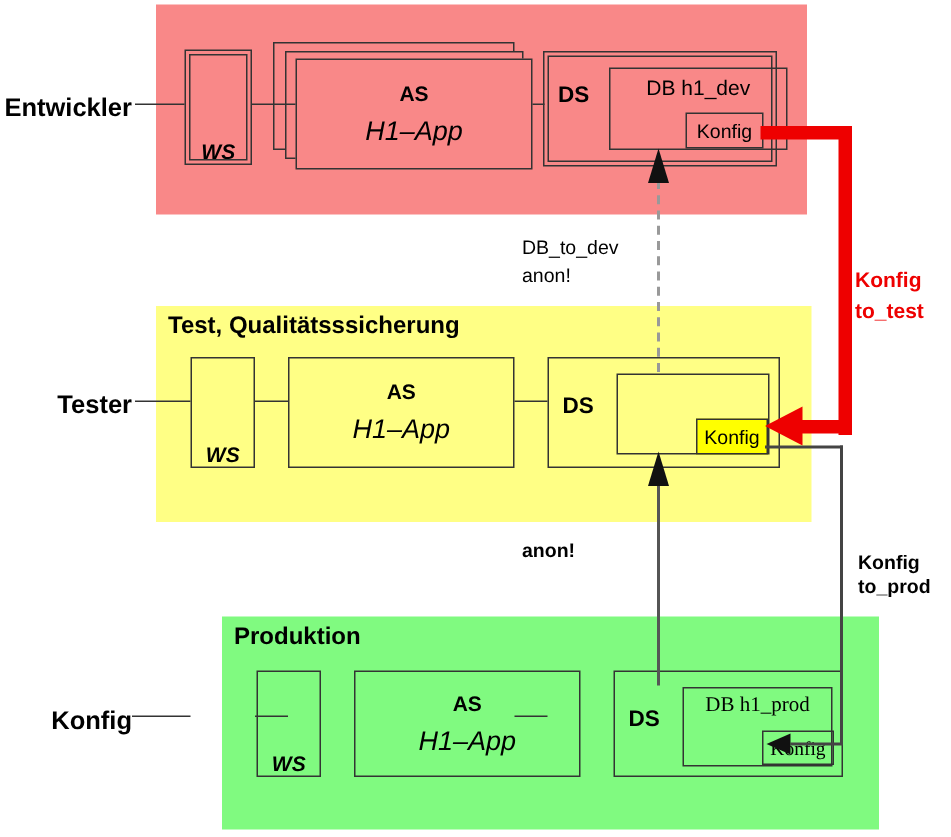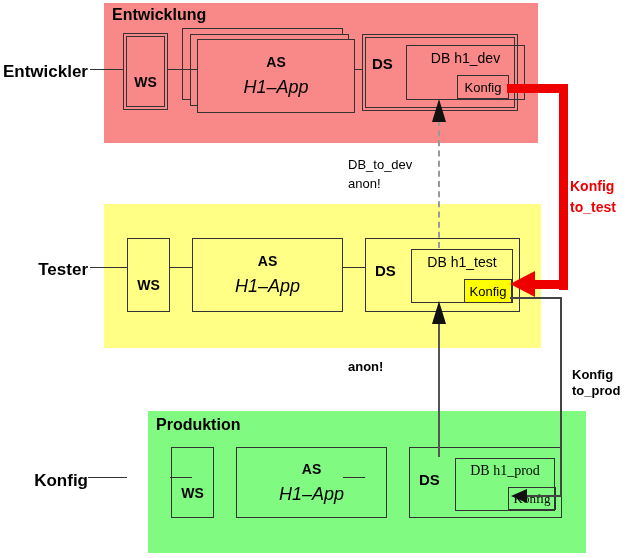--- a/index.html
+++ b/index.html
@@ -9,21 +9,21 @@
   }
   html,body{margin:0;padding:0;}
   body{
     width:634px;height:558px;position:relative;background:#ffffff;
     font-family:"Liberation Sans",sans-serif;color:#000;overflow:hidden;
   }
   .section{position:absolute;}
   .sec-title{position:absolute;font-size:16px;font-weight:bold;white-space:nowrap;}
   .box{position:absolute;border:1px solid var(--border_dark);box-sizing:border-box;}
   .dbl-inner{position:absolute;inset:2px;border:1px solid var(--border_dark);}
-  .ws-box{display:flex;justify-content:center;align-items:center;padding-top:20px;}
+  .ws-box{display:flex;justify-content:center;align-items:flex-end;padding-top:20px;font-style:italic;}
   .comp-label{font-weight:bold;font-size:14px;}
   .as-box{display:flex;flex-direction:column;justify-content:center;align-items:center;gap:7px;}
   .as-sub{font-size:18px;font-style:italic;}
   .ds-label{position:absolute;left:9px;font-weight:bold;font-size:15px;}
   .db-box{background:transparent;}
   .db-label{text-align:center;font-size:14px;margin-top:4px;white-space:nowrap;}
   .konfig-box{display:flex;justify-content:center;align-items:center;font-size:13px;}
   .actor{position:absolute;left:0;width:88px;text-align:right;font-weight:bold;font-size:17px;}
   .hline{position:absolute;height:1px;background:var(--border_dark);}
   .dash-v{position:absolute;width:0;border-left:2px dashed var(--line_gray);}
@@ -39,21 +39,20 @@
   .gap-label{position:absolute;font-size:13px;line-height:19px;text-align:left;}
   .gap-label.bold{font-weight:bold;line-height:18px;}
   .side-label{position:absolute;font-weight:bold;font-size:14px;line-height:20px;white-space:nowrap;}
   .side-label.red{color:var(--red_accent);line-height:21px;}
   .side-label.blk{color:#000;font-size:13px;line-height:16px;}
 </style>
 </head>
 <body>
 
 <div class="section" style="left:104px;top:3px;width:434px;height:140px;background:var(--dev_bg);">
-  <div class="sec-title" style="left:8px;top:3px;">Entwicklung</div>
 
   <div class="box ws-box" style="left:19px;top:30px;width:45px;height:77px;">
     <div class="dbl-inner"></div>
     <span class="comp-label">WS</span>
   </div>
 
   <div style="position:absolute;left:78px;top:25px;width:177px;height:88px;">
     <div class="box" style="left:0;top:0;width:161px;height:72px;"></div>
     <div class="box" style="left:8px;top:6px;width:159px;height:72px;background:var(--dev_bg);"></div>
     <div class="box as-box" style="left:15px;top:11px;width:158px;height:74px;background:var(--dev_bg);">
@@ -68,34 +67,34 @@
     <div class="box db-box" style="left:43px;top:10px;width:119px;height:55px;">
       <div class="db-label">DB h1_dev</div>
       <div class="box konfig-box" style="left:50px;top:29px;width:52px;height:24px;">
         <span>Konfig</span>
       </div>
     </div>
   </div>
 </div>
 
 <div class="section" style="left:104px;top:204px;width:437px;height:144px;background:var(--test_bg);">
+  <div class="sec-title" style="left:8px;top:5px;">Test, Qualitätsssicherung</div>
 
   <div class="box ws-box" style="left:23px;top:34px;width:43px;height:74px;">
     <span class="comp-label">WS</span>
   </div>
 
   <div class="box as-box" style="left:88px;top:34px;width:151px;height:74px;">
     <span class="comp-label">AS</span>
     <span class="as-sub">H1–App</span>
   </div>
 
   <div class="box" style="left:261px;top:34px;width:155px;height:74px;">
     <span class="ds-label" style="top:23px;">DS</span>
     <div class="box db-box" style="left:45px;top:10px;width:102px;height:54px;">
-      <div class="db-label">DB h1_test</div>
       <div class="box konfig-box" style="left:52px;top:29px;width:48px;height:24px;background:var(--konfig_highlight);">
         <span>Konfig</span>
       </div>
     </div>
   </div>
 </div>
 
 <div class="section" style="left:104px;top:411px;width:438px;height:142px;background:var(--prod_bg);margin-left:44px;">
   <div class="sec-title" style="left:8px;top:5px;">Produktion</div>
 

